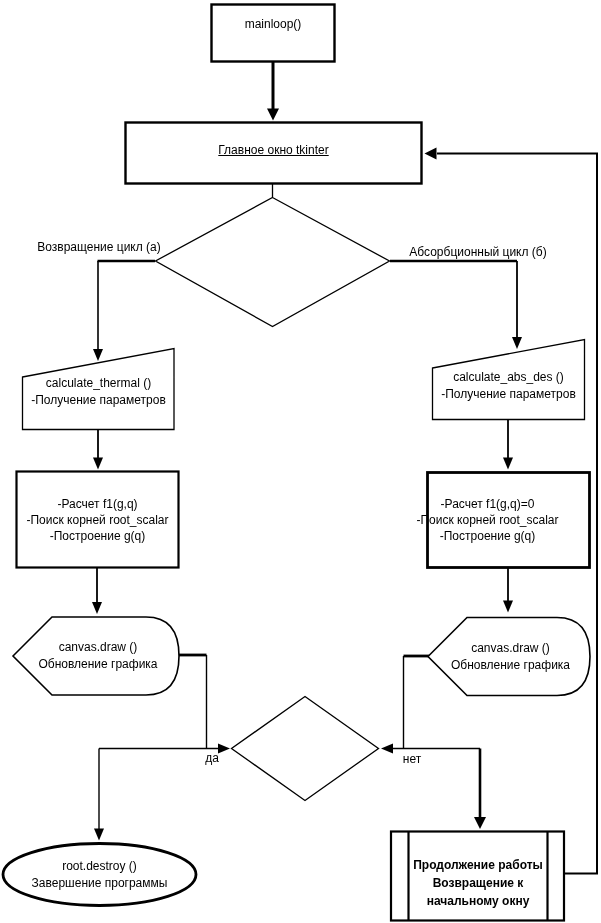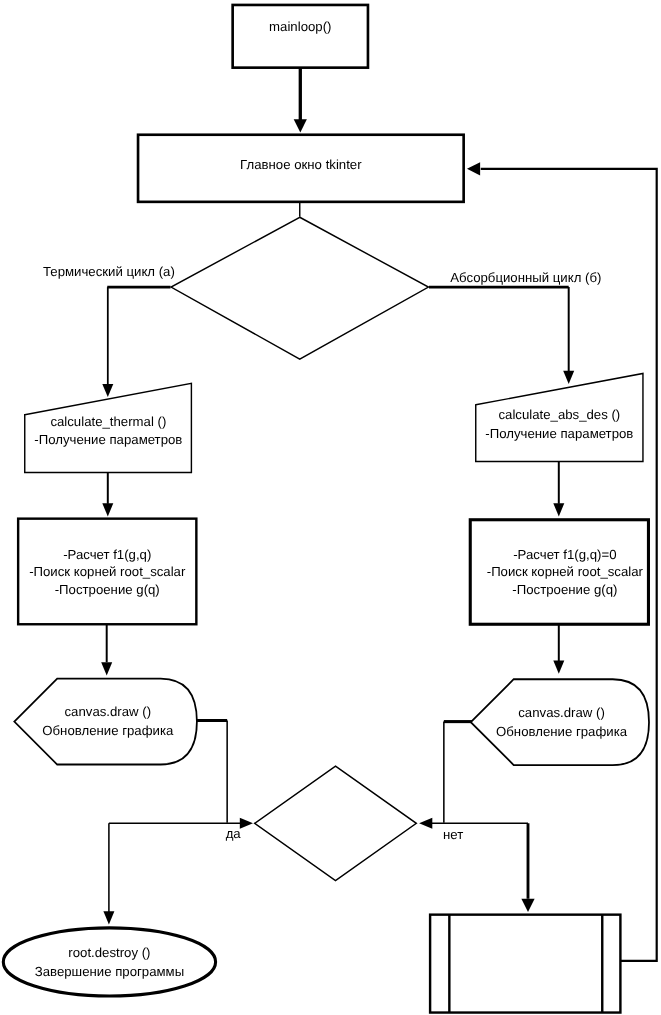--- a/index.html
+++ b/index.html
@@ -93,27 +93,27 @@
       <rect class="shape" x="391" y="831.5" width="173" height="89" stroke-width="2.2"></rect>
       <line class="edge" x1="408.5" y1="831" x2="408.5" y2="920.5" stroke-width="2.2"></line>
       <line class="edge" x1="547.5" y1="831" x2="547.5" y2="920.5" stroke-width="2.2"></line>
     </g>
   </svg>
 
   <div class="txt" style="left:211px; top:4px; width:124px; height:40px;">
     <div>mainloop()</div>
   </div>
 
-  <div class="txt" style="left:125px; top:122px; width:297px; height:56px;">
+  <div class="txt" style="left:125px; top:122px; width:297px; height:56px;text-decoration:underline;">
     <div>Главное окно tkinter</div>
   </div>
 
 
   <div class="txt" style="left:34px; top:239px; width:130px; height:16px;">
-    <div>Термический цикл (а)</div>
+    <div>Возвращение цикл (а)</div>
   </div>
 
   <div class="txt" style="left:410px; top:244px; width:136px; height:16px;">
     <div>Абсорбционный цикл (б)</div>
   </div>
 
   <div class="txt" style="left:23px; top:374px; width:151px; height:36px;">
     <div>calculate_thermal ()</div>
     <div>-Получение параметров</div>
   </div>
@@ -122,21 +122,21 @@
     <div>calculate_abs_des ()</div>
     <div>-Получение параметров</div>
   </div>
 
   <div class="txt tight" style="left:16px; top:471px; width:163px; height:97px;">
     <div>-Расчет f1(g,q)</div>
     <div>-Поиск корней root_scalar</div>
     <div>-Построение g(q)</div>
   </div>
 
-  <div class="txt tight" style="left:432px; top:472px; width:163px; height:96px;">
+  <div class="txt tight" style="left:406px; top:472px; width:163px; height:96px;">
     <div>-Расчет f1(g,q)=0</div>
     <div>-Поиск корней root_scalar</div>
     <div>-Построение g(q)</div>
   </div>
 
   <div class="txt" style="left:24px; top:617px; width:148px; height:78px;">
     <div>canvas.draw ()</div>
     <div>Обновление графика</div>
   </div>
 
@@ -152,14 +152,19 @@
 
   <div class="txt" style="left:396px; top:751px; width:32px; height:16px;">
     <div>нет</div>
   </div>
 
   <div class="txt" style="left:3px; top:844px; width:193px; height:61px;">
     <div>root.destroy ()</div>
     <div>Завершение программы</div>
   </div>
 
+  <div class="txt bold" style="left:409px; top:843px; width:138px; height:80px;">
+    <div>Продолжение работы</div>
+    <div>Возвращение к</div>
+    <div>начальному окну</div>
+  </div>
 
 </div>
 
 </body></html>

